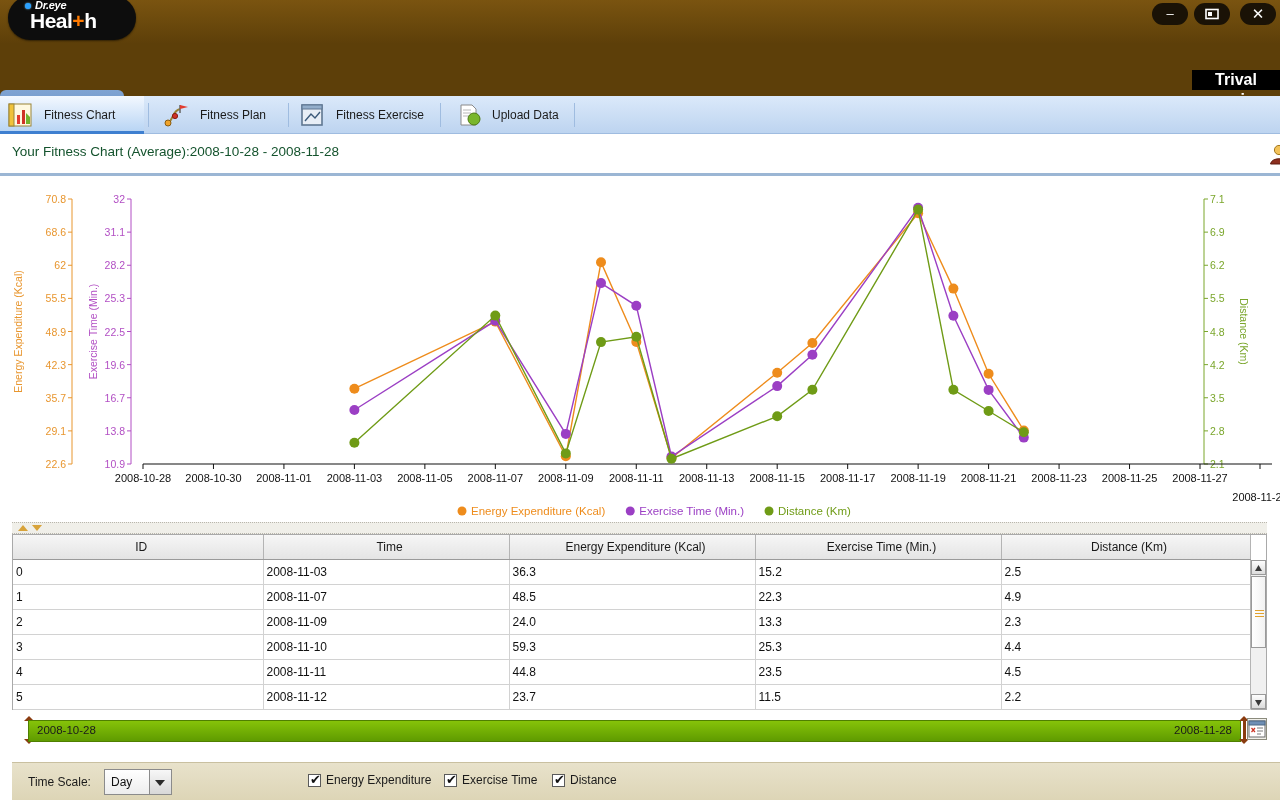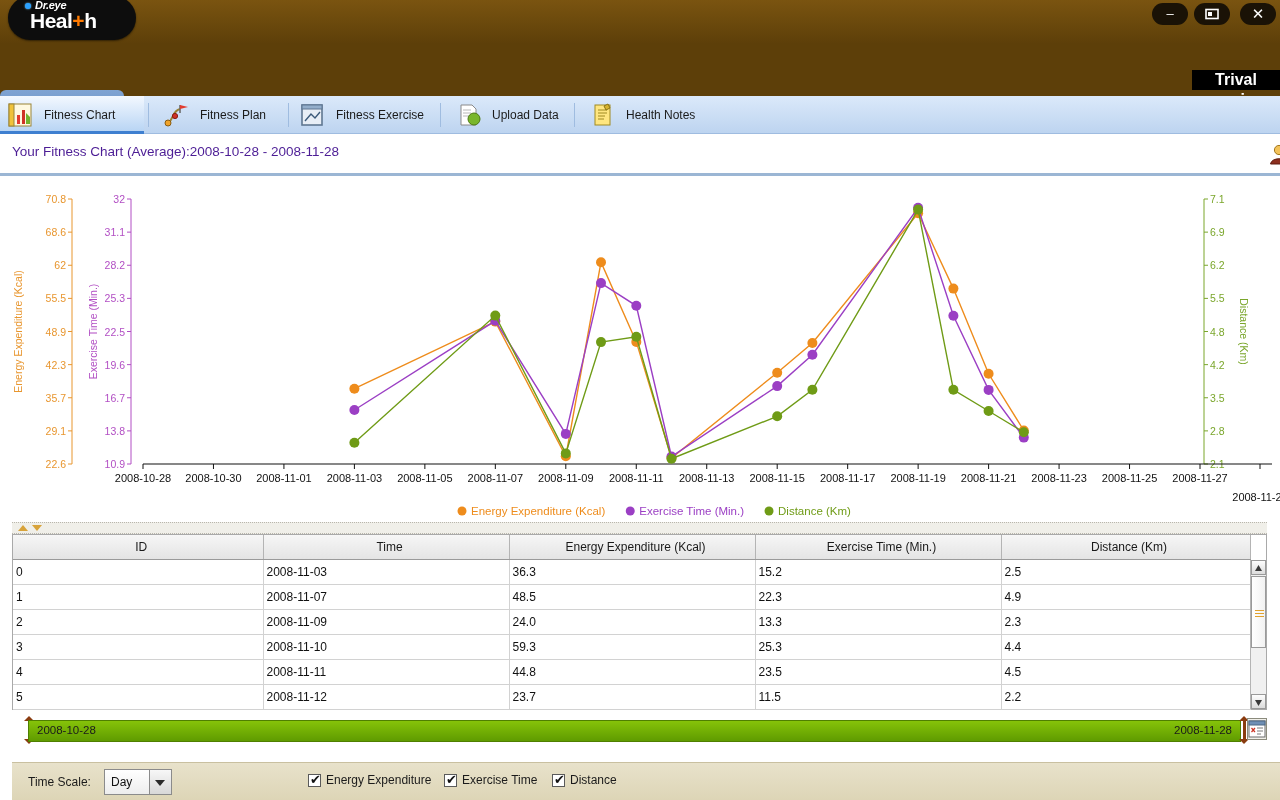--- a/index.html
+++ b/index.html
@@ -85,21 +85,21 @@
   .sep {
     position:absolute; top:7px; width:1px; height:24px; background:#9fbce0;
   }
   
   #titlerow {
     position:absolute; left:0; top:134px; width:1280px; height:42px;
     background:#ffffff; border-bottom:3px solid #9bb6d4;
   }
   #page-title {
     position:absolute; left:12px; top:10px;
-    font-size:13.5px; color:#4c1d95;
+    font-size:13.5px; color:#14532d;
   }
   #user-box { position:absolute; right:12px; top:9px; height:24px; }
   
   #chartwrap {
     position:absolute; left:0; top:179px; width:1280px; height:345px;
     background:#ffffff;
   }
   #chart-svg { position:absolute; left:0; top:0; }
   
   #splitter {
@@ -279,30 +279,20 @@
       <svg width="28" height="24" viewBox="0 0 28 24">
         <path d="M5 2 H16 L20 6 V22 H5 Z" fill="#ffffff" stroke="#8a8a8a"></path>
         <path d="M7 7 H15 M7 10 H15 M7 13 H13" stroke="#b8b8b8" stroke-width="1"></path>
         <circle cx="18" cy="16" r="6" fill="#79b62c" stroke="#4c7a12"></circle>
       </svg>
     </span>
     <span>Upload Data</span>
   </div>
   <div class="sep" style="left:574px"></div>
 
-  <div class="tbtn" style="left:582px;width:136px">
-    <span class="tbicon">
-      <svg width="28" height="24" viewBox="0 0 28 24">
-        <rect x="5" y="2" width="15" height="20" fill="#ffe680" stroke="#a08a22"></rect>
-        <path d="M8 7 H17 M8 10 H17 M8 13 H15 M8 16 H14" stroke="#a08a22" stroke-width="1"></path>
-        <path d="M14 3 L18 1 L20 5 L16 7 Z" fill="#d6b32f" stroke="#8a7315"></path>
-      </svg>
-    </span>
-    <span>Health Notes</span>
-  </div>
 </div>
 
 <div id="titlerow">
   <div id="page-title">Your Fitness Chart (Average):2008-10-28 - 2008-11-28</div>
   <div id="user-box">
     <span style="position:absolute;left:0;top:0">
       <svg width="22" height="22" viewBox="0 0 22 22">
         <circle cx="11" cy="7" r="4.6" fill="#f3c35a" stroke="#a3771d"></circle>
         <path d="M2.5 21 C3.5 14 18.5 14 19.5 21 Z" fill="#8d2f1f" stroke="#5e1c10"></path>
       </svg>

